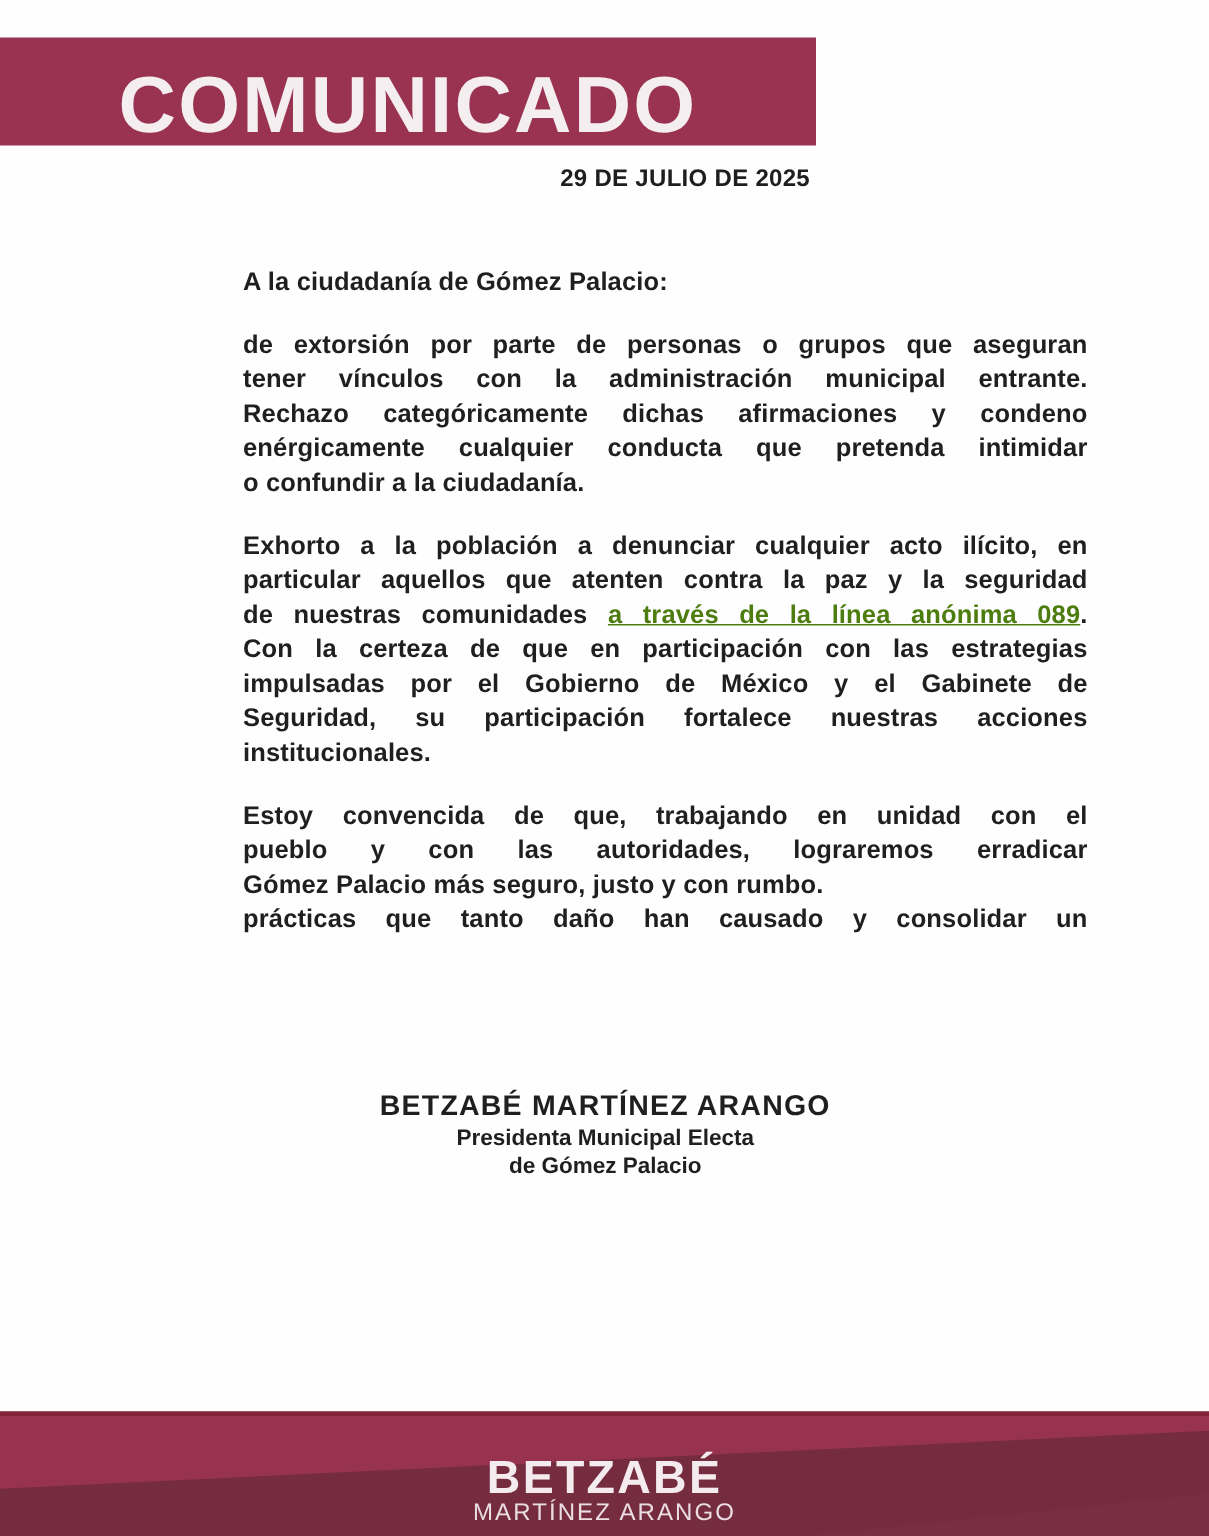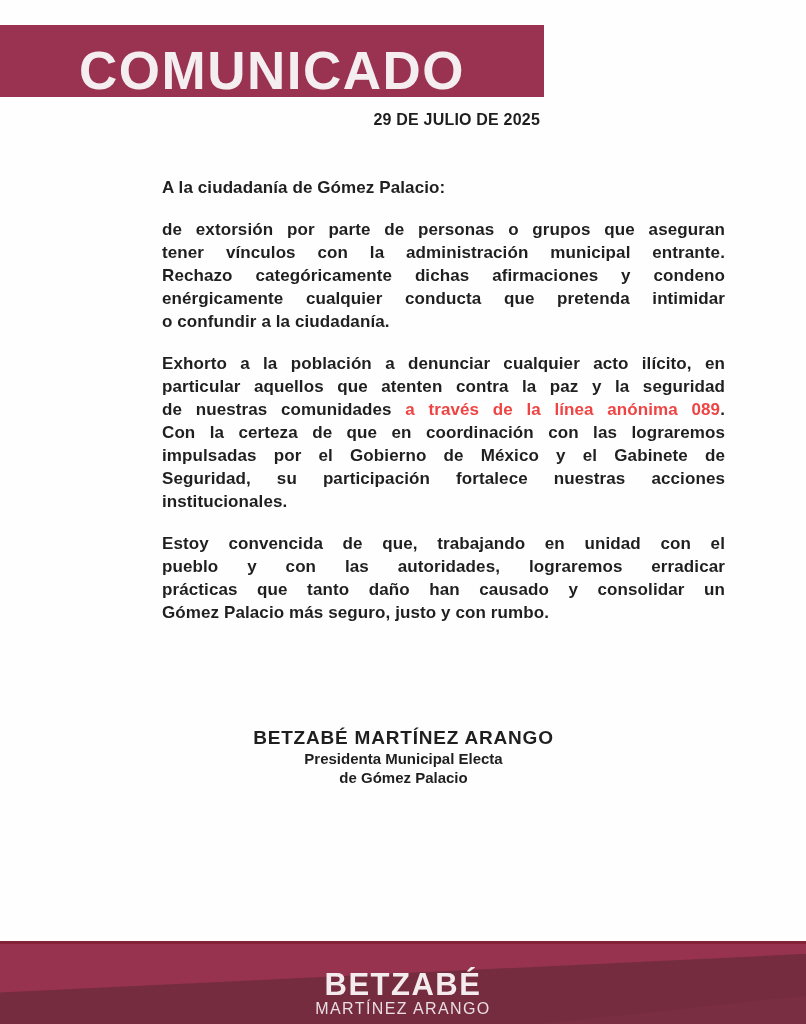--- a/index.html
+++ b/index.html
@@ -25,21 +25,21 @@
   .letter{
     position:absolute;left:122px;top:176px;width:563px;
     font-size:17px;font-weight:bold;color:#1f1f1f;line-height:23px;
     letter-spacing:.1px;
     margin-left:40px;
   }
   .greeting{margin:0 0 19px 0;}
   .para{margin:0 0 19px 0;}
   .line{width:100%;}
   .line.just{text-align:justify;text-align-last:justify;}
-  .line .b{color:#ef4444;}
+  .line .b{color:#4d7c0f;text-decoration:underline;}
   
   .signature{
     position:absolute;left:122px;top:726px;width:563px;text-align:center;color:#1f1f1f;
   }
   .sig-name{font-size:19px;font-weight:bold;letter-spacing:.8px;line-height:23px;}
   .sig-title{font-size:15px;font-weight:bold;line-height:19px;}
   
   .footer{
     position:absolute;left:0;top:941px;width:806px;height:99px;
     background:#752c3e;
@@ -88,30 +88,30 @@
           <div class="line just"><span>de extorsión por parte de personas o grupos que aseguran</span></div>
           <div class="line just"><span>tener vínculos con la administración municipal entrante.</span></div>
           <div class="line just"><span>Rechazo categóricamente dichas afirmaciones y condeno</span></div>
           <div class="line just"><span>enérgicamente cualquier conducta que pretenda intimidar</span></div>
           <div class="line"><span>o confundir a la ciudadanía.</span></div>
         </div>
         <div class="para">
           <div class="line just"><span>Exhorto a la población a denunciar cualquier acto ilícito, en</span></div>
           <div class="line just"><span>particular aquellos que atenten contra la paz y la seguridad</span></div>
           <div class="line just"><span>de nuestras comunidades </span><span class="b">a través de la línea anónima 089</span><span>.</span></div>
-          <div class="line just"><span>Con la certeza de que en coordinación con las lograremos</span></div>
+          <div class="line just"><span>Con la certeza de que en participación con las estrategias</span></div>
           <div class="line just"><span>impulsadas por el Gobierno de México y el Gabinete de</span></div>
           <div class="line just"><span>Seguridad, su participación fortalece nuestras acciones</span></div>
           <div class="line"><span>institucionales.</span></div>
         </div>
         <div class="para">
           <div class="line just"><span>Estoy convencida de que, trabajando en unidad con el</span></div>
           <div class="line just"><span>pueblo y con las autoridades, lograremos erradicar</span></div>
+          <div class="line"><span>Gómez Palacio más seguro, justo y con rumbo.</span></div>
           <div class="line just"><span>prácticas que tanto daño han causado y consolidar un</span></div>
-          <div class="line"><span>Gómez Palacio más seguro, justo y con rumbo.</span></div>
         </div>
       </div>
   </div>
 
   <div class="signature">
     <div class="sig-name">BETZABÉ MARTÍNEZ ARANGO</div>
     <div class="sig-title">Presidenta Municipal Electa</div>
     <div class="sig-title">de Gómez Palacio</div>
   </div>
 

